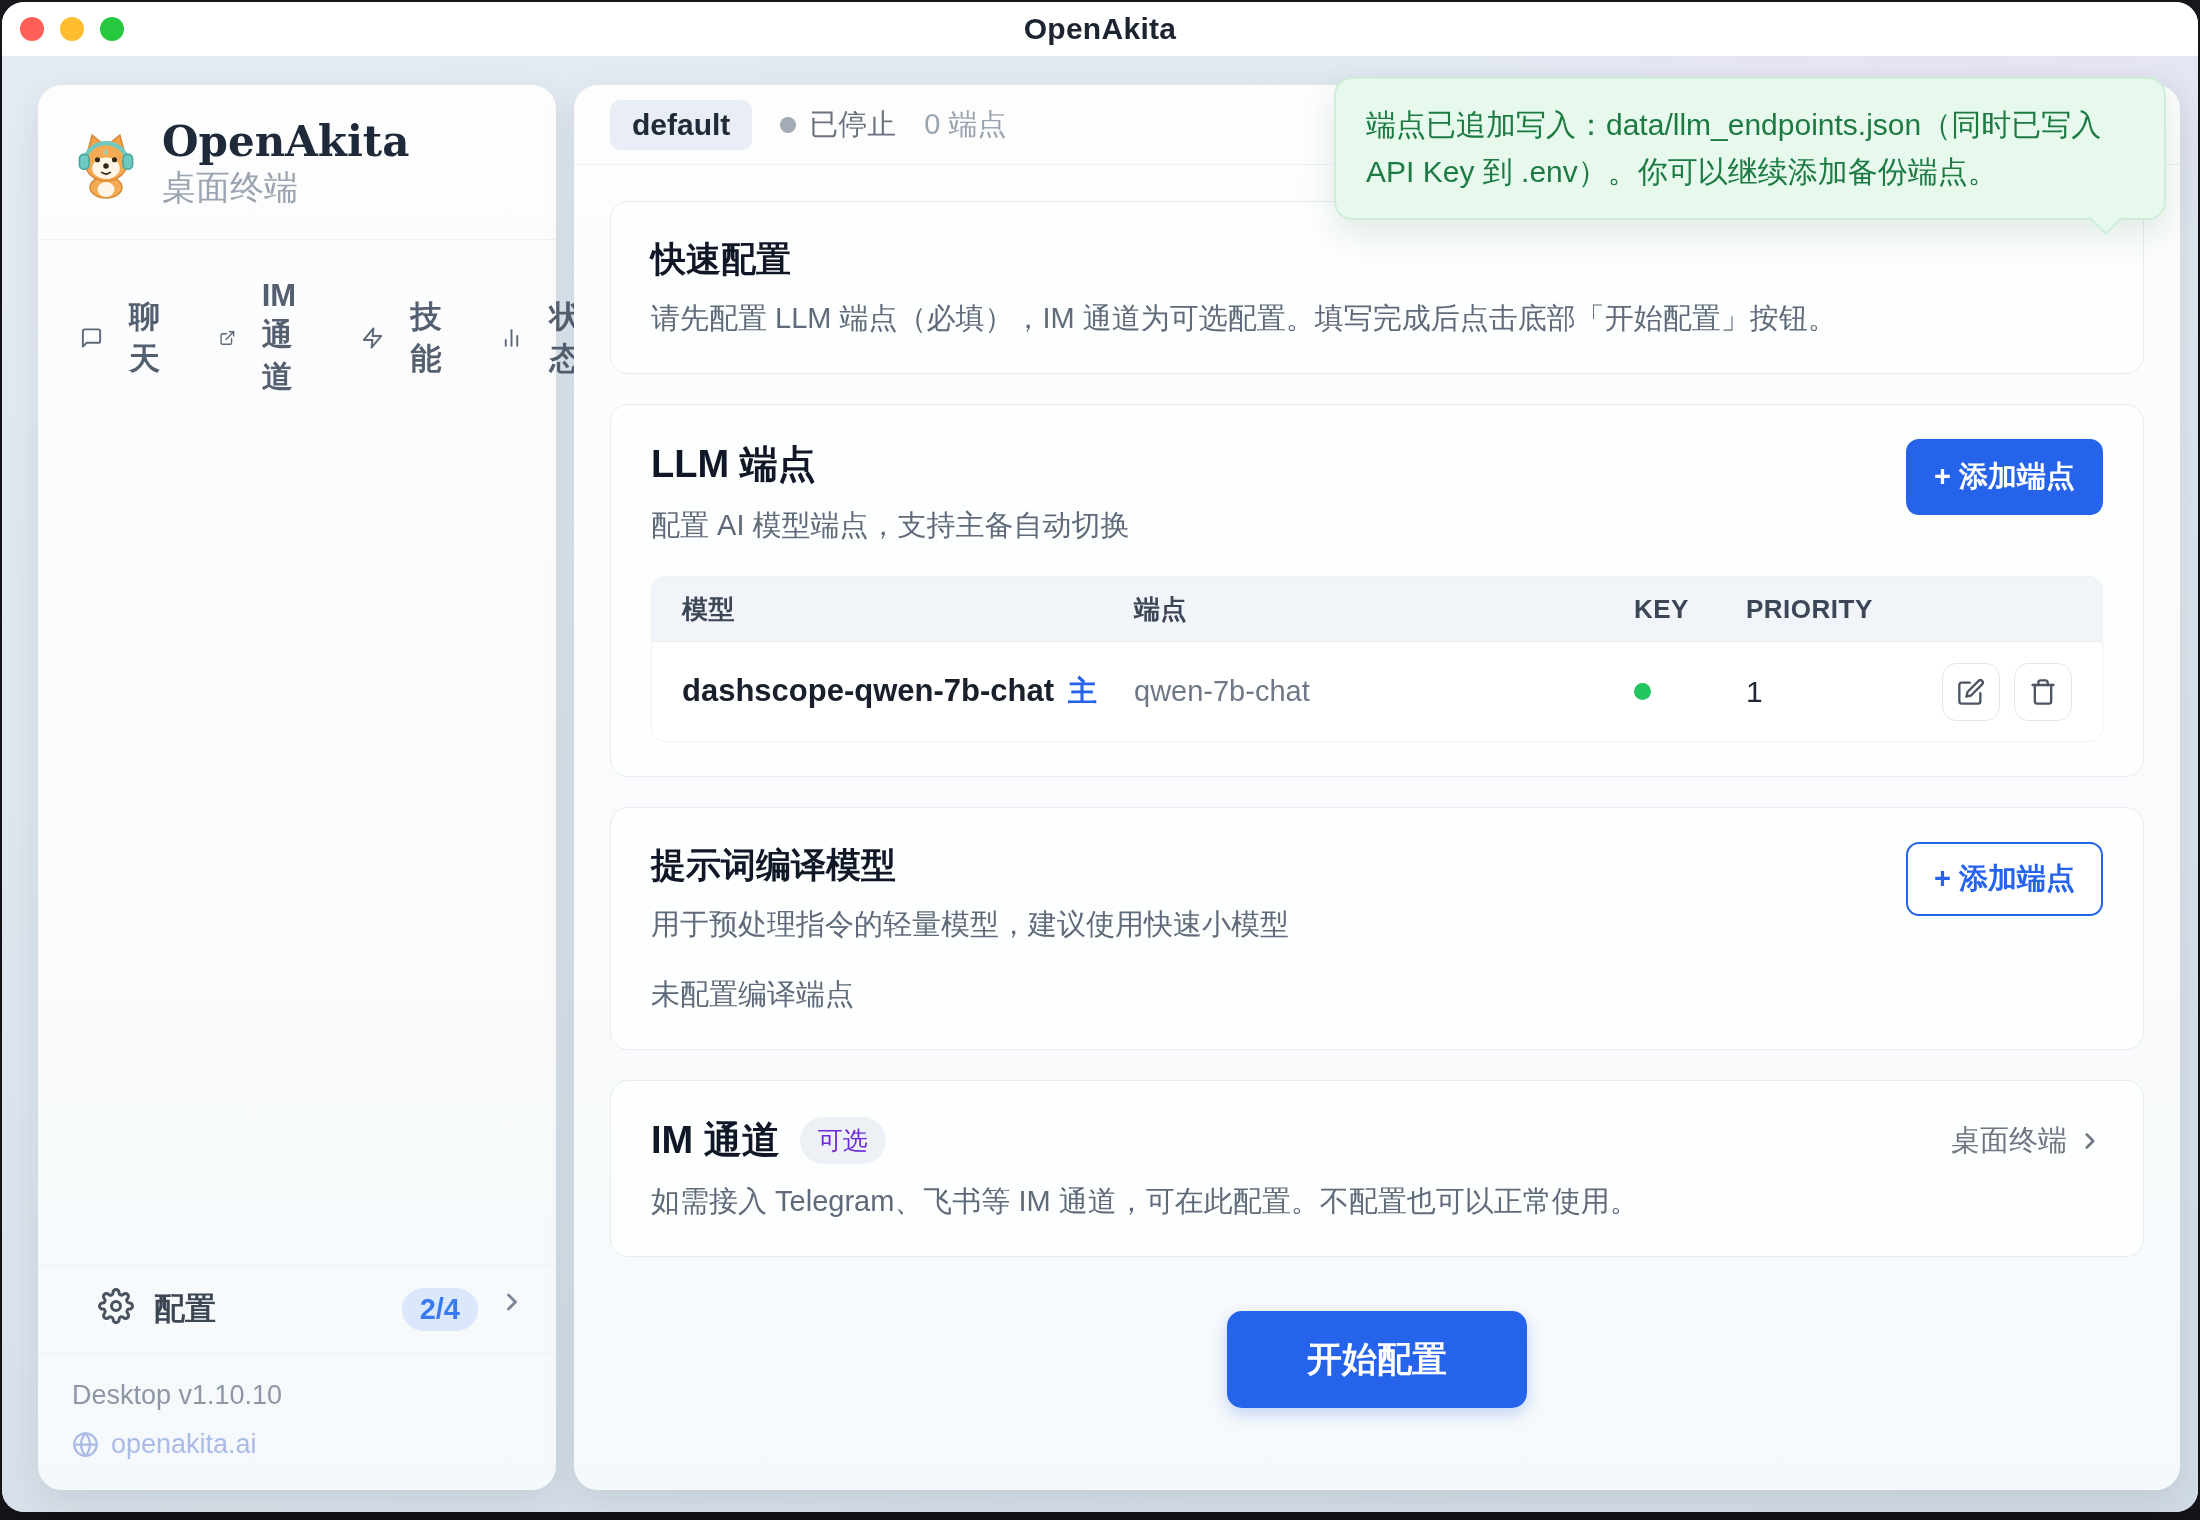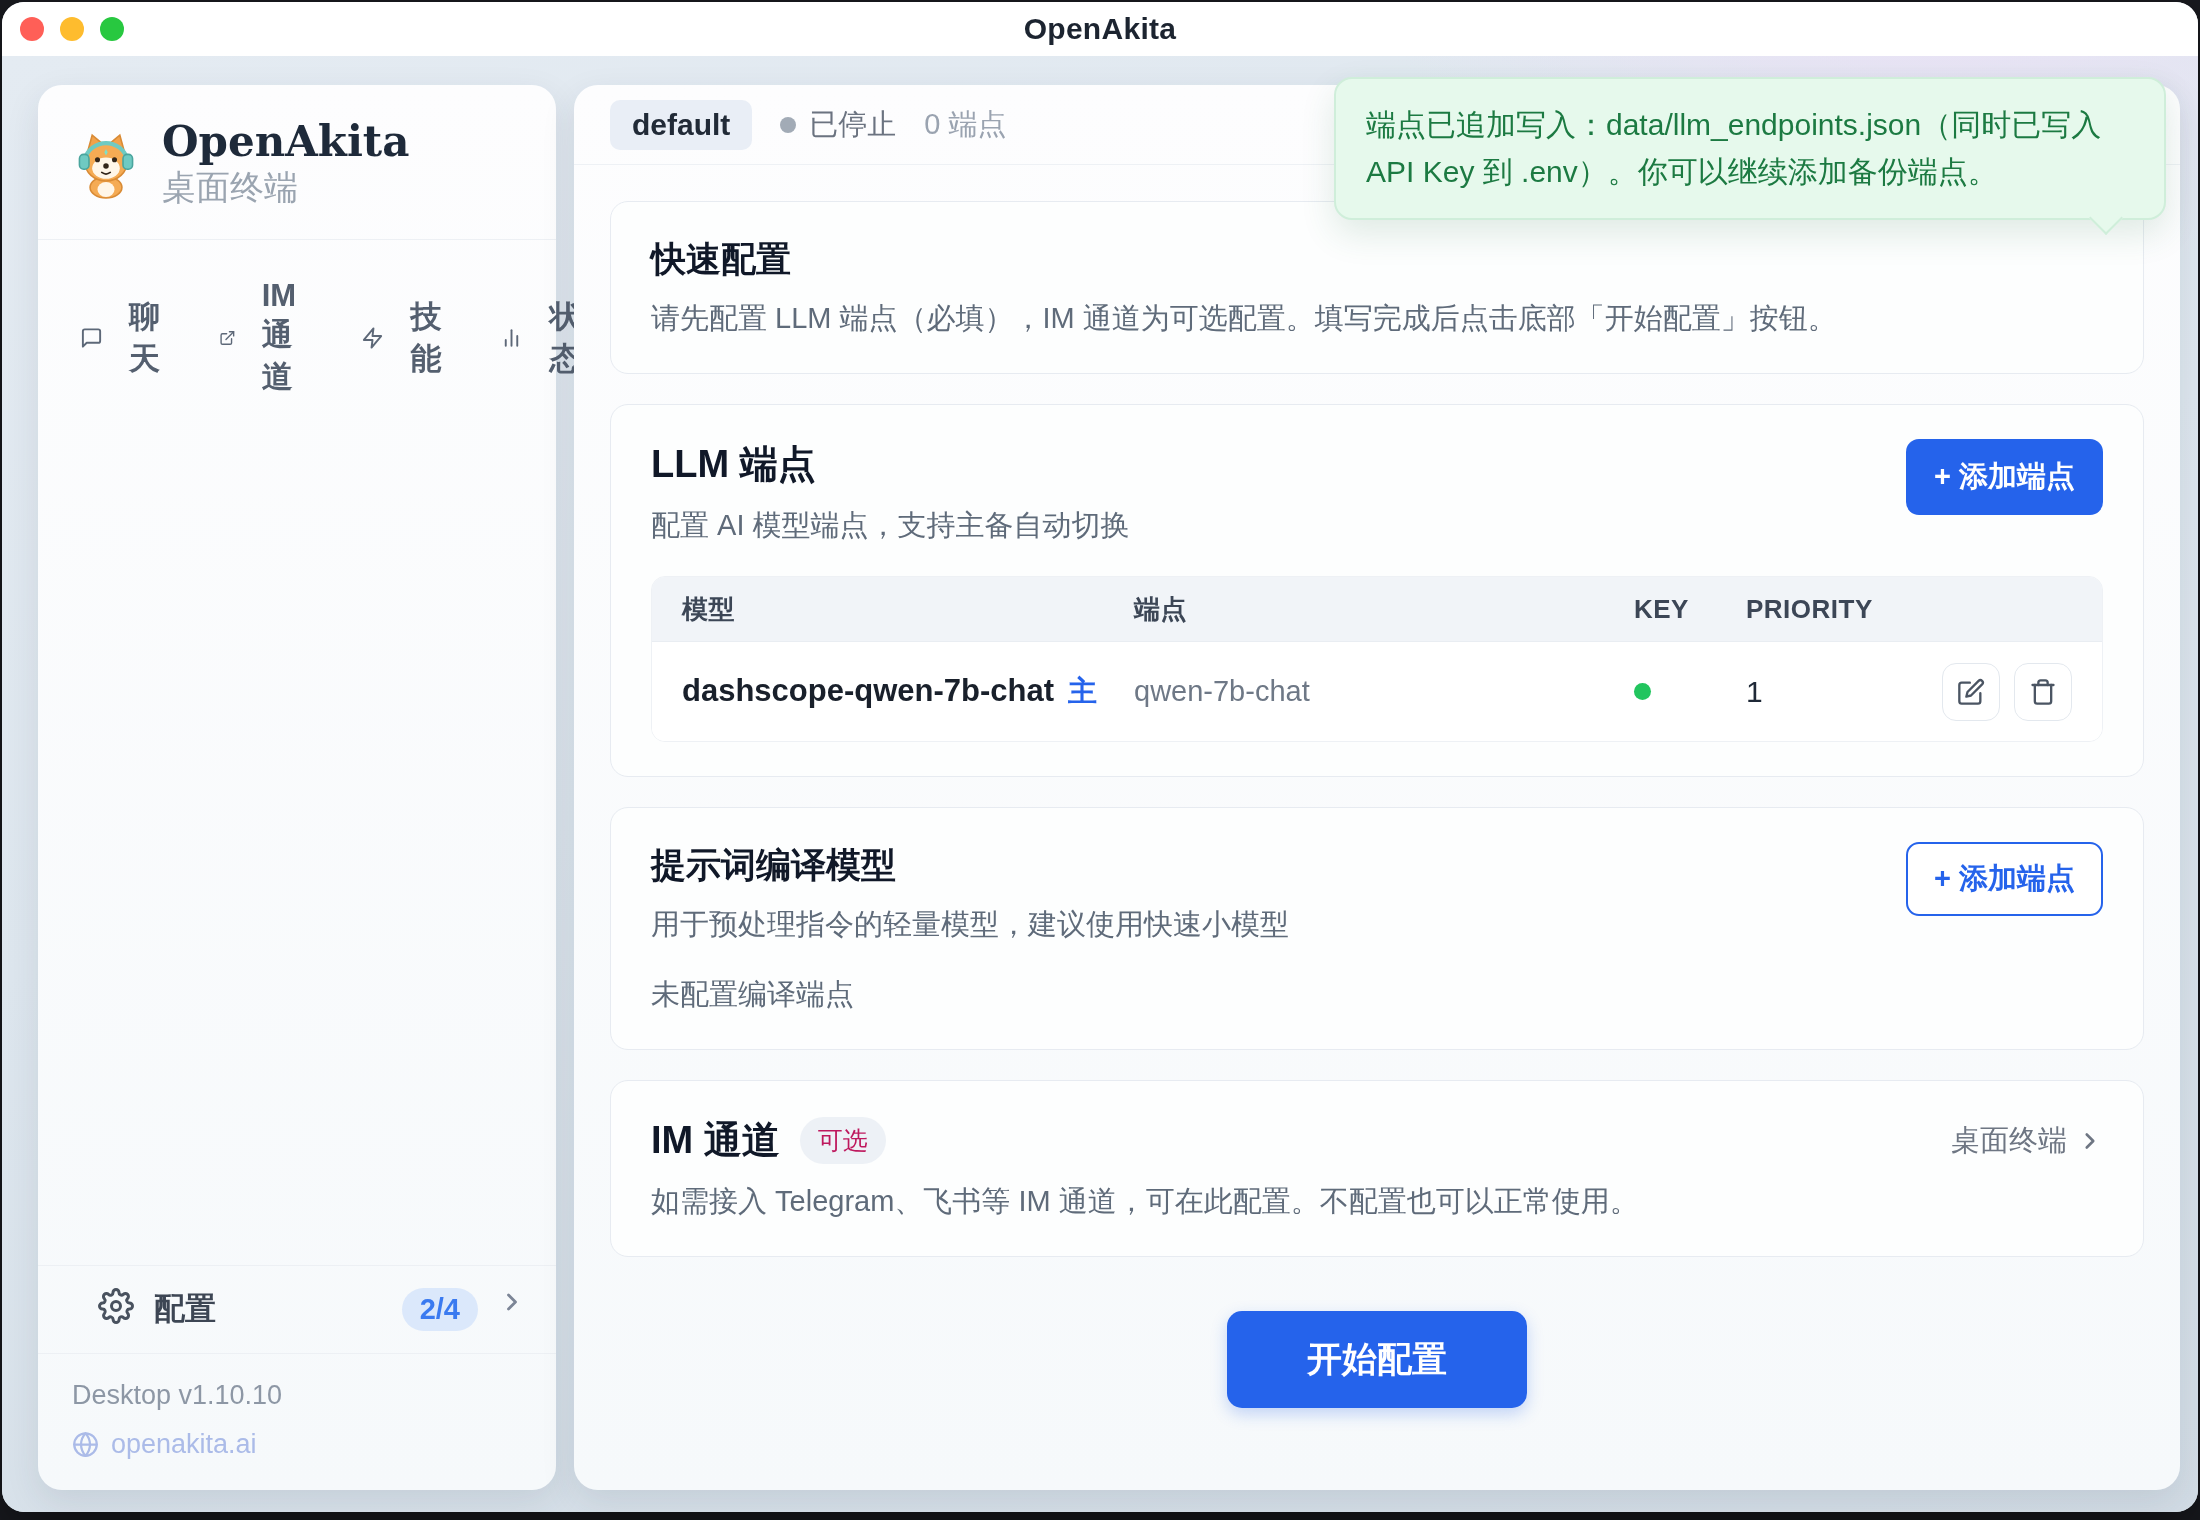--- a/index.html
+++ b/index.html
@@ -125,21 +125,21 @@
   .icon-btn {
     width:58px; height:58px; border-radius:14px; border:1.5px solid #e3e8ee;
     background:#ffffff; cursor:pointer; display:flex; align-items:center; justify-content:center;
     color:#4b5563;
   }
   .icon-btn .ic { width:28px; height:28px; }
   .empty-text { font-size:29px; color:#5f6b7a; margin-top:30px; }
   
   .im-title-wrap { display:flex; align-items:center; gap:20px; }
   .opt-badge {
-    background:#edf1f6; color:#be185d; font-size:25px;
+    background:#edf1f6; color:#6d28d9; font-size:25px;
     padding:7px 18px; border-radius:999px;
   }
   .expand-link { display:flex; align-items:center; gap:10px; color:#6e7683; font-size:29px; cursor:pointer; }
   .expand-link .ic { width:26px; height:26px; }
   
   .cta-wrap { display:flex; justify-content:center; margin-top:54px; }
   .btn-cta {
     background:#2563eb; color:#ffffff; border:none; cursor:pointer;
     font-size:35px; font-weight:bold; font-family:inherit;
     padding:25px 80px; border-radius:15px;

